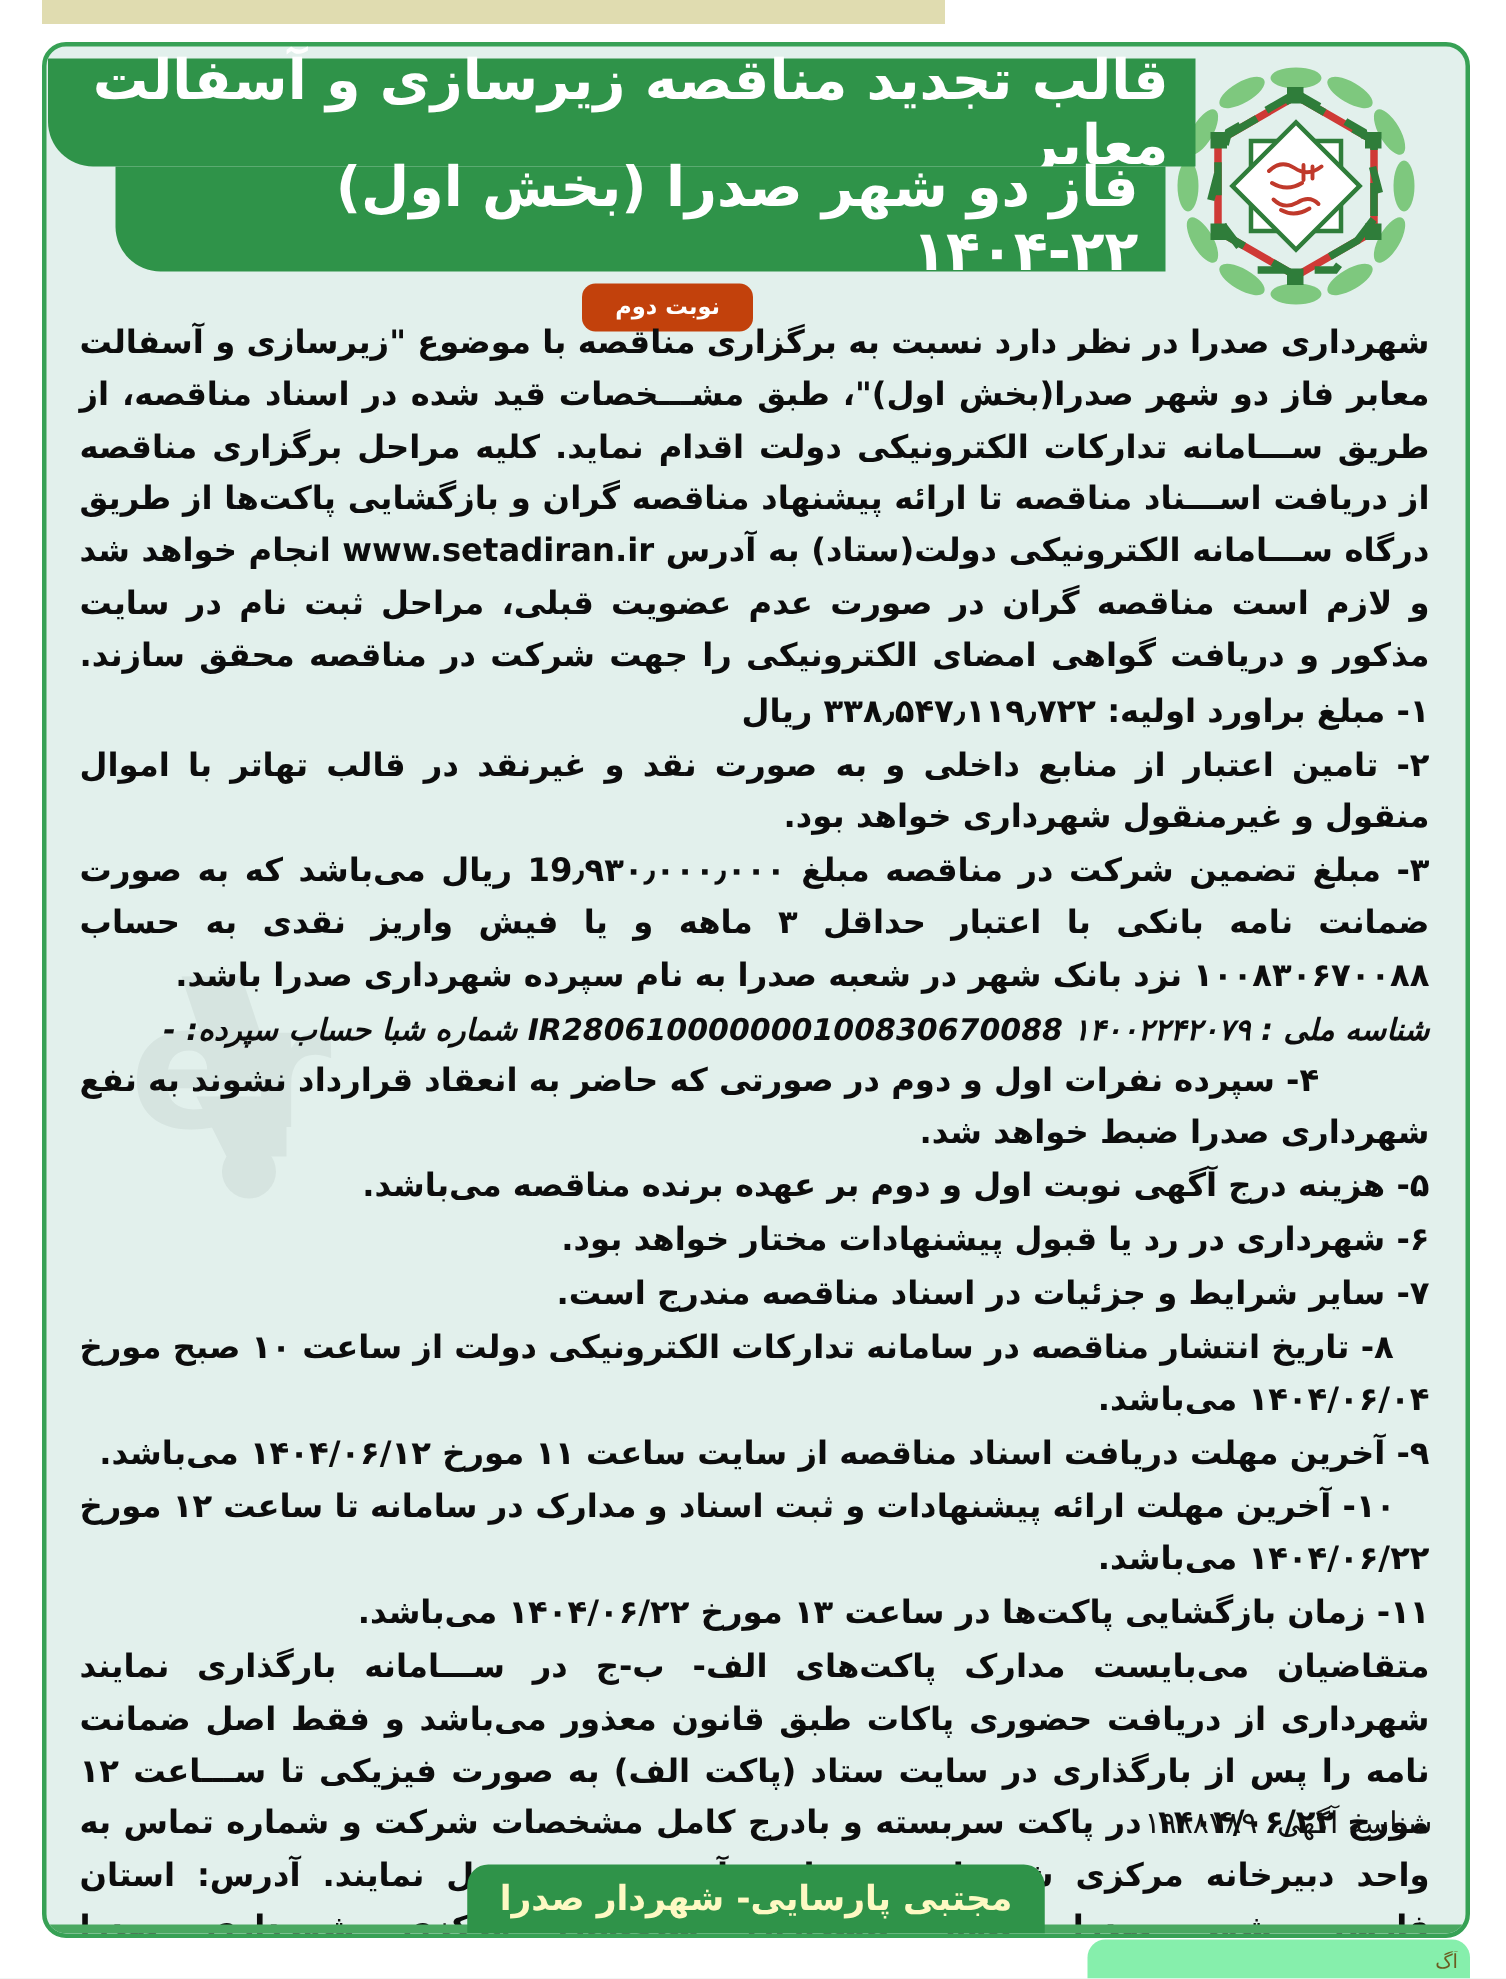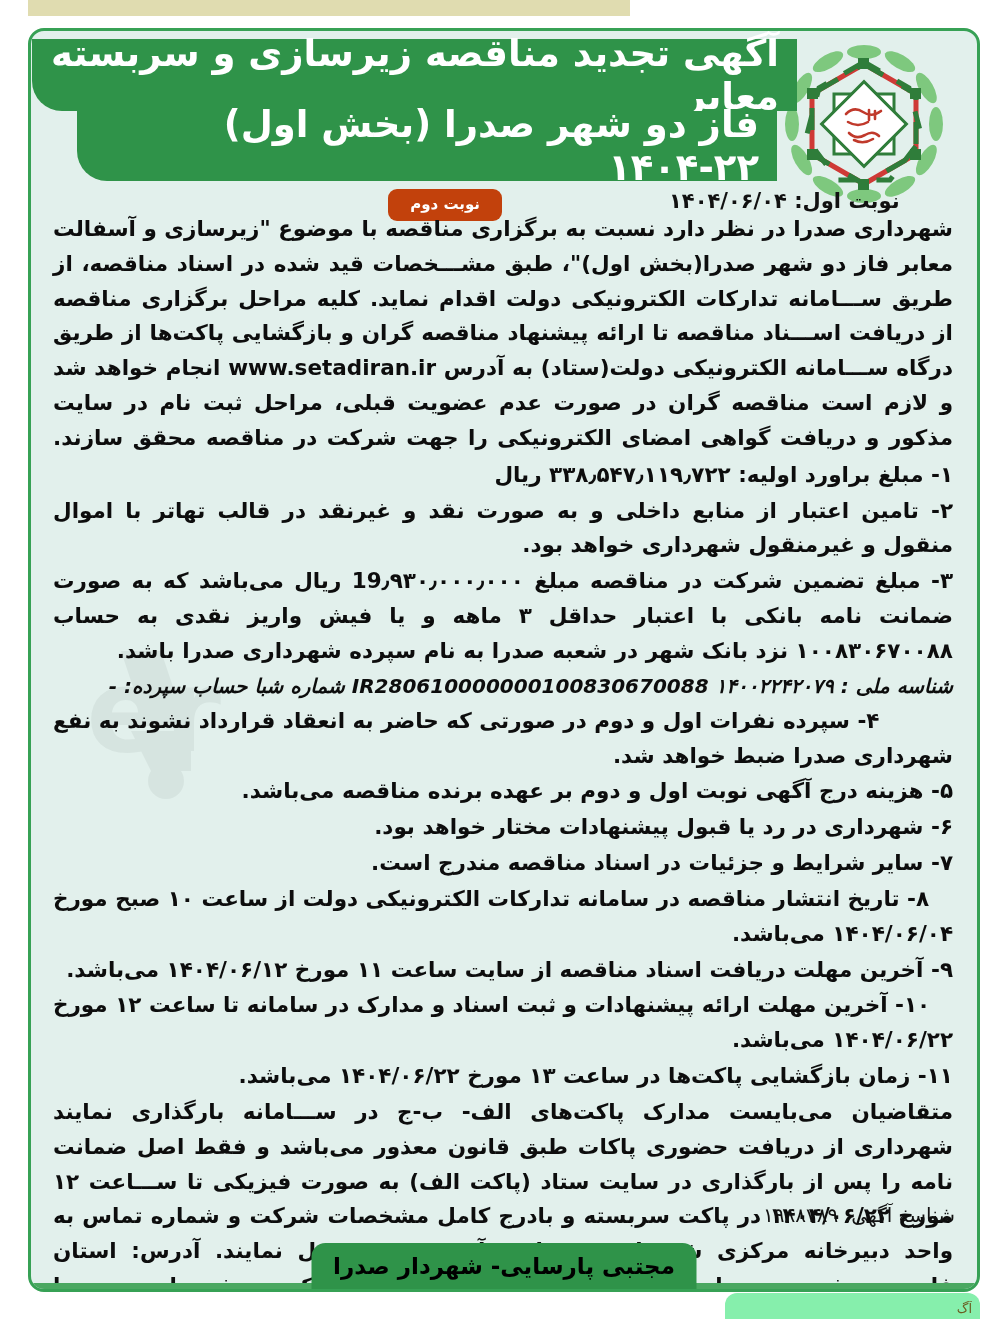--- a/index.html
+++ b/index.html
@@ -198,21 +198,21 @@
     height: 52px;
     z-index: 2;
   }
   .mayor-badge {
     position: absolute;
     left: 50%;
     transform: translateX(-50%);
     bottom: 0;
     width: 385px; height: 46px;
     background: #2f9349;
-    color: #000000;
+    color: #fef9c3;
     font-size: 23px;
     font-weight: bold;
     display: flex;
     align-items: center;
     justify-content: center;
     border-radius: 14px 14px 0 0;
   }
   .mayor-underline {
     position: absolute;
     left: 0; bottom: 0;
@@ -308,28 +308,27 @@
             <path d="M-16,-2 q10,6 20,0"></path>
             <path d="M-15,9 q7,7 16,2 q8,-5 14,1"></path>
             <path d="M-10,16 q9,5 19,-1"></path>
             <path d="M5,-14 l0,10 M11,-13 l0,8"></path>
           </g>
         </g>
       </svg>
     </div>
 
     <div class="title-rows">
-      <div class="title-row title-row-1">آگهی تجدید مناقصه زیرسازی و سربسته معابر</div>
+      <div class="title-row title-row-1">قالب تجدید مناقصه زیرسازی و آسفالت معابر</div>
       <div class="title-row title-row-2">فاز دو شهر صدرا (بخش اول) ۲۲-۱۴۰۴</div>
     </div>
 
     <div class="nobat-badge">نوبت دوم</div>
 
     <div class="dates">
-      <div class="date-line">نوبت اول: ۱۴۰۴/۰۶/۰۴</div>
     </div>
   </div>
 
   <div class="body-wrap">
 
     <p class="para para-just">شهرداری صدرا در نظر دارد نسبت به برگزاری مناقصه با موضوع "زیرسازی و آسفالت معابر فاز دو شهر صدرا(بخش اول)"، طبق مشـــخصات قید شده در اسناد مناقصه، از طریق ســـامانه تدارکات الکترونیکی دولت اقدام نماید. کلیه مراحل برگزاری مناقصه از دریافت اســـناد مناقصه تا ارائه پیشنهاد مناقصه گران و بازگشایی پاکت‌ها از طریق درگاه ســـامانه الکترونیکی دولت(ستاد) به آدرس www.setadiran.ir انجام خواهد شد و لازم است مناقصه گران در صورت عدم عضویت قبلی، مراحل ثبت نام در سایت مذکور و دریافت گواهی امضای الکترونیکی را جهت شرکت در مناقصه محقق سازند.</p>
 
     <ol class="items">
       <li class="item ltext">۱- مبلغ براورد اولیه: ۳۳۸٫۵۴۷٫۱۱۹٫۷۲۲ ریال</li>
       <li class="item">۲- تامین اعتبار از منابع داخلی و به صورت نقد و غیرنقد در قالب تهاتر با اموال منقول و غیرمنقول شهرداری خواهد بود.</li>

